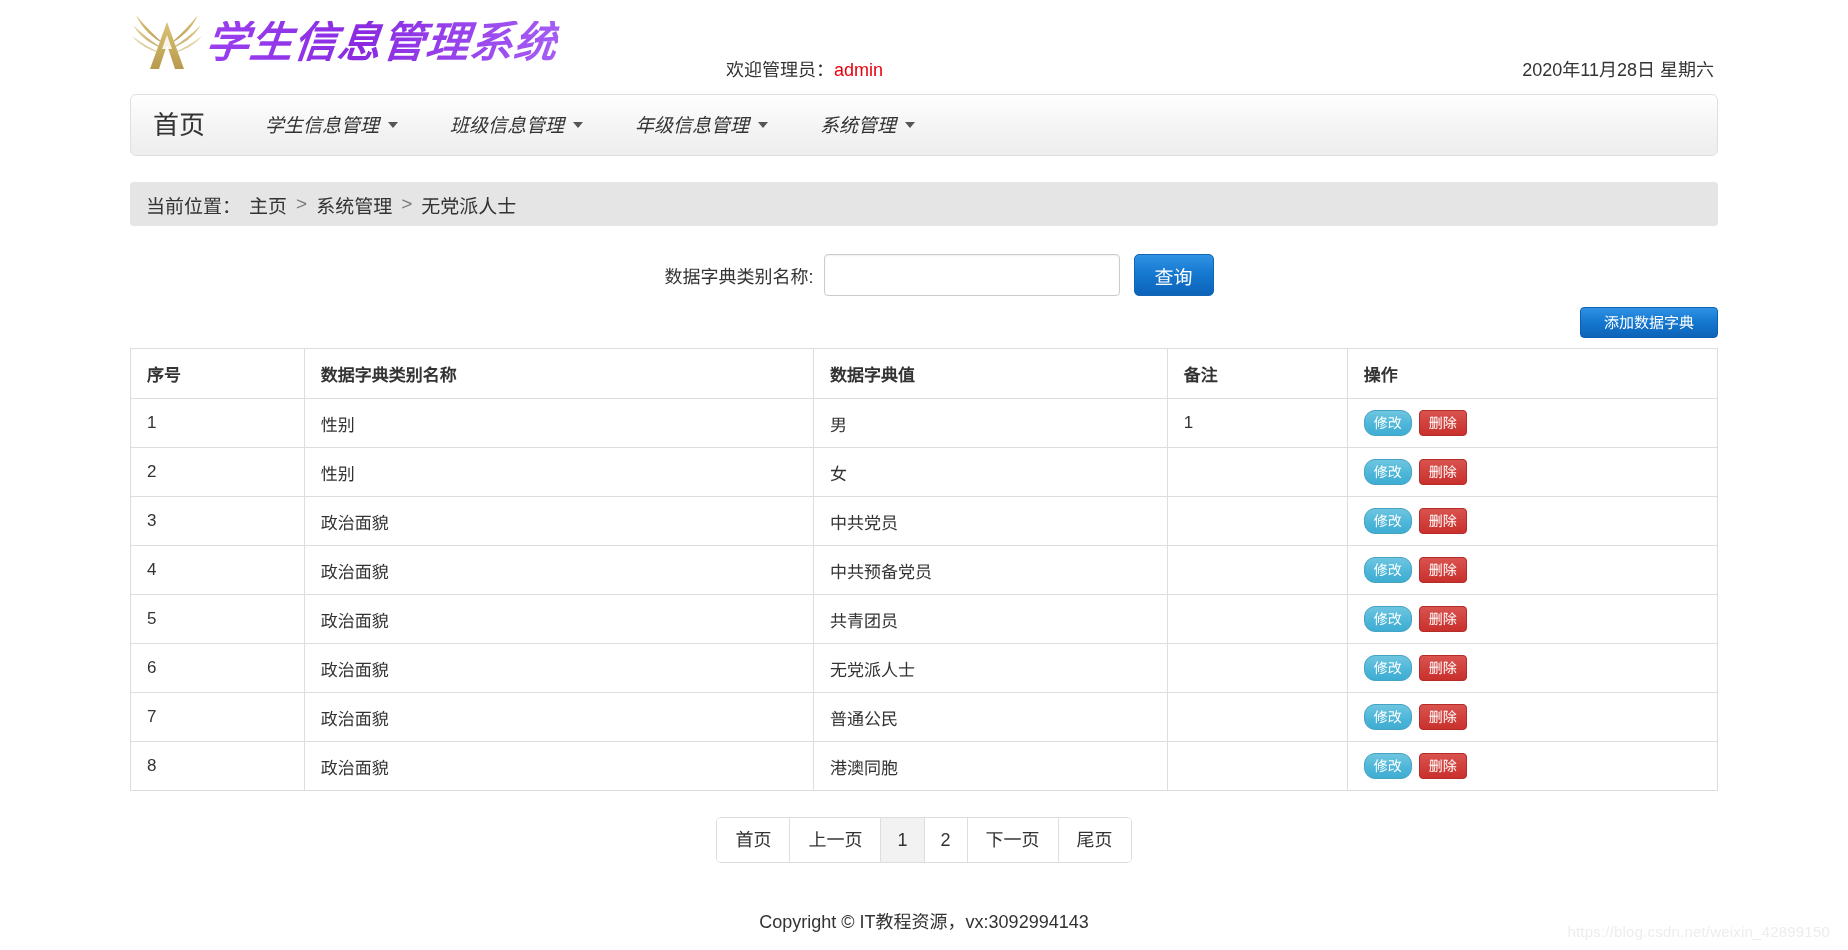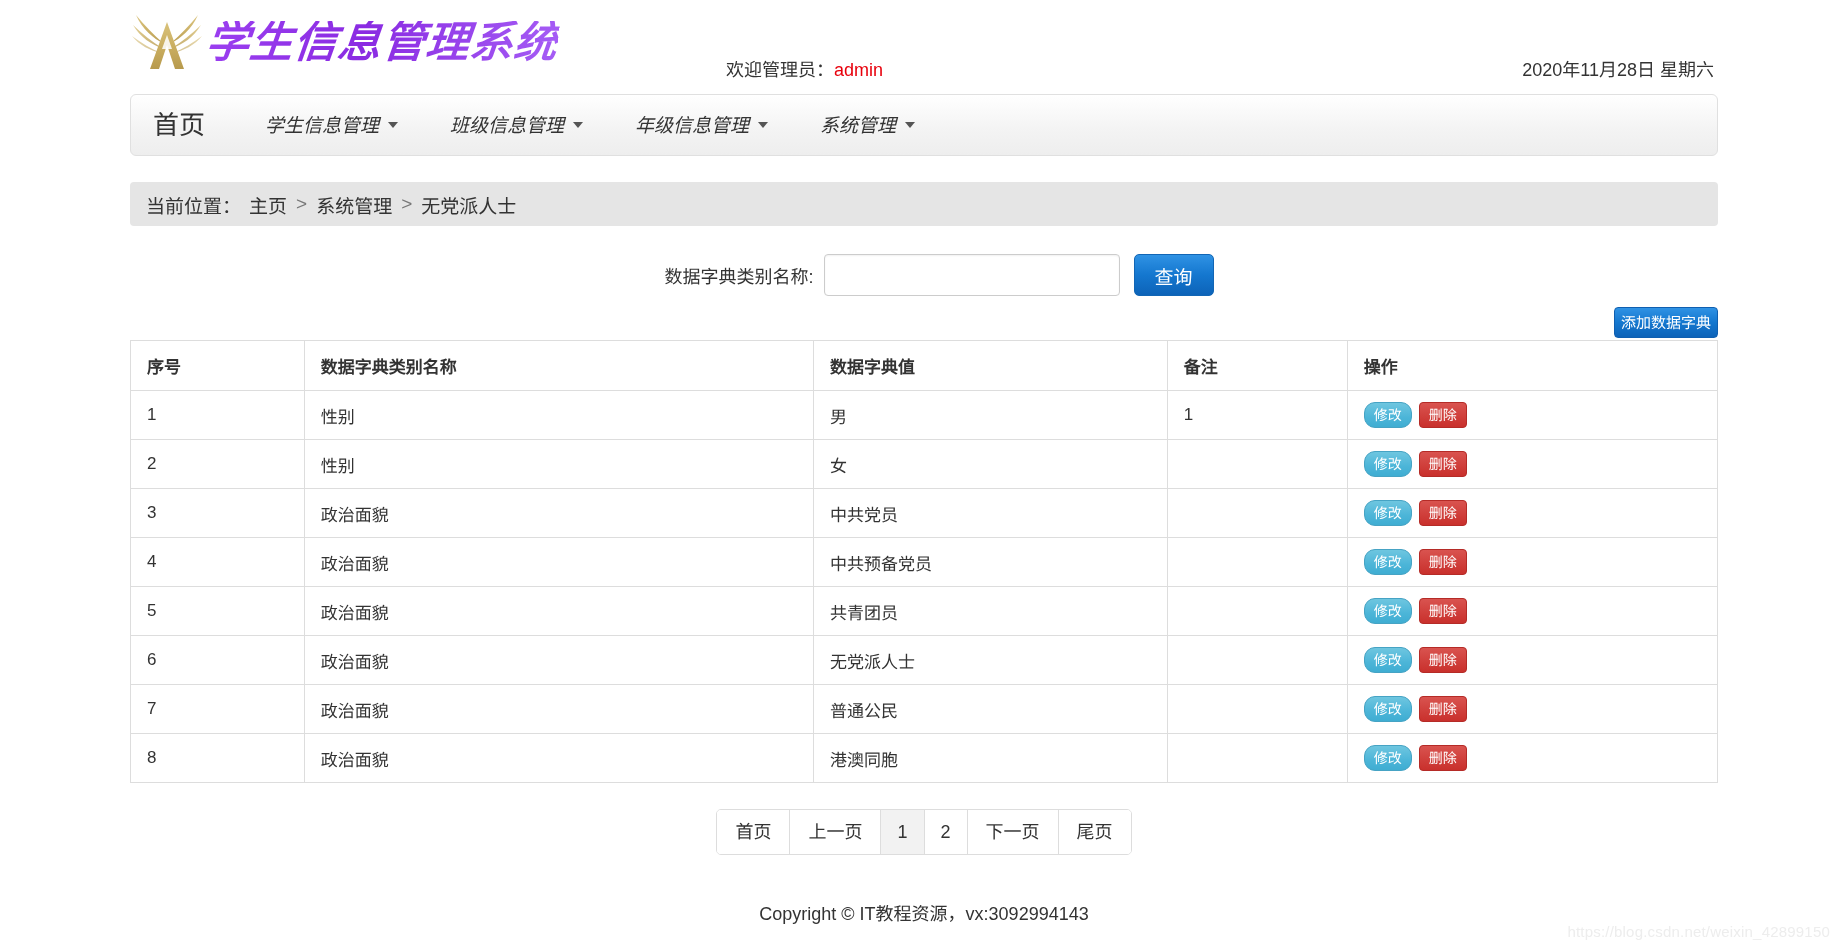--- a/index.html
+++ b/index.html
@@ -186,35 +186,36 @@
   
   .addbar {
     height: 36px;
     display: flex;
     justify-content: flex-end;
     align-items: center;
     margin-top: 4px;
   }
   .btn-add {
     height: 31px;
-    padding: 0 6px;
+    padding: 0 23px;
     border: 1px solid #0f5fb0;
     border-radius: 4px;
     background: linear-gradient(to bottom,#2f92e4 0%, #1477cf 50%, #0d63b8 100%);
     color: #fff;
     font-size: 15px;
     font-family: inherit;
     cursor: pointer;
     line-height: 1;
   }
 
   
   table.grid {
     width: 100%;
     border-collapse: collapse;
+    margin-top: 8px;
     background: #fff;
     border: 1px solid #ddd;
   }
   table.grid th, table.grid td {
     border: 1px solid #ddd;
     text-align: left;
     vertical-align: middle;
     padding: 0 16px;
     font-size: 17px;
     color: #333;

